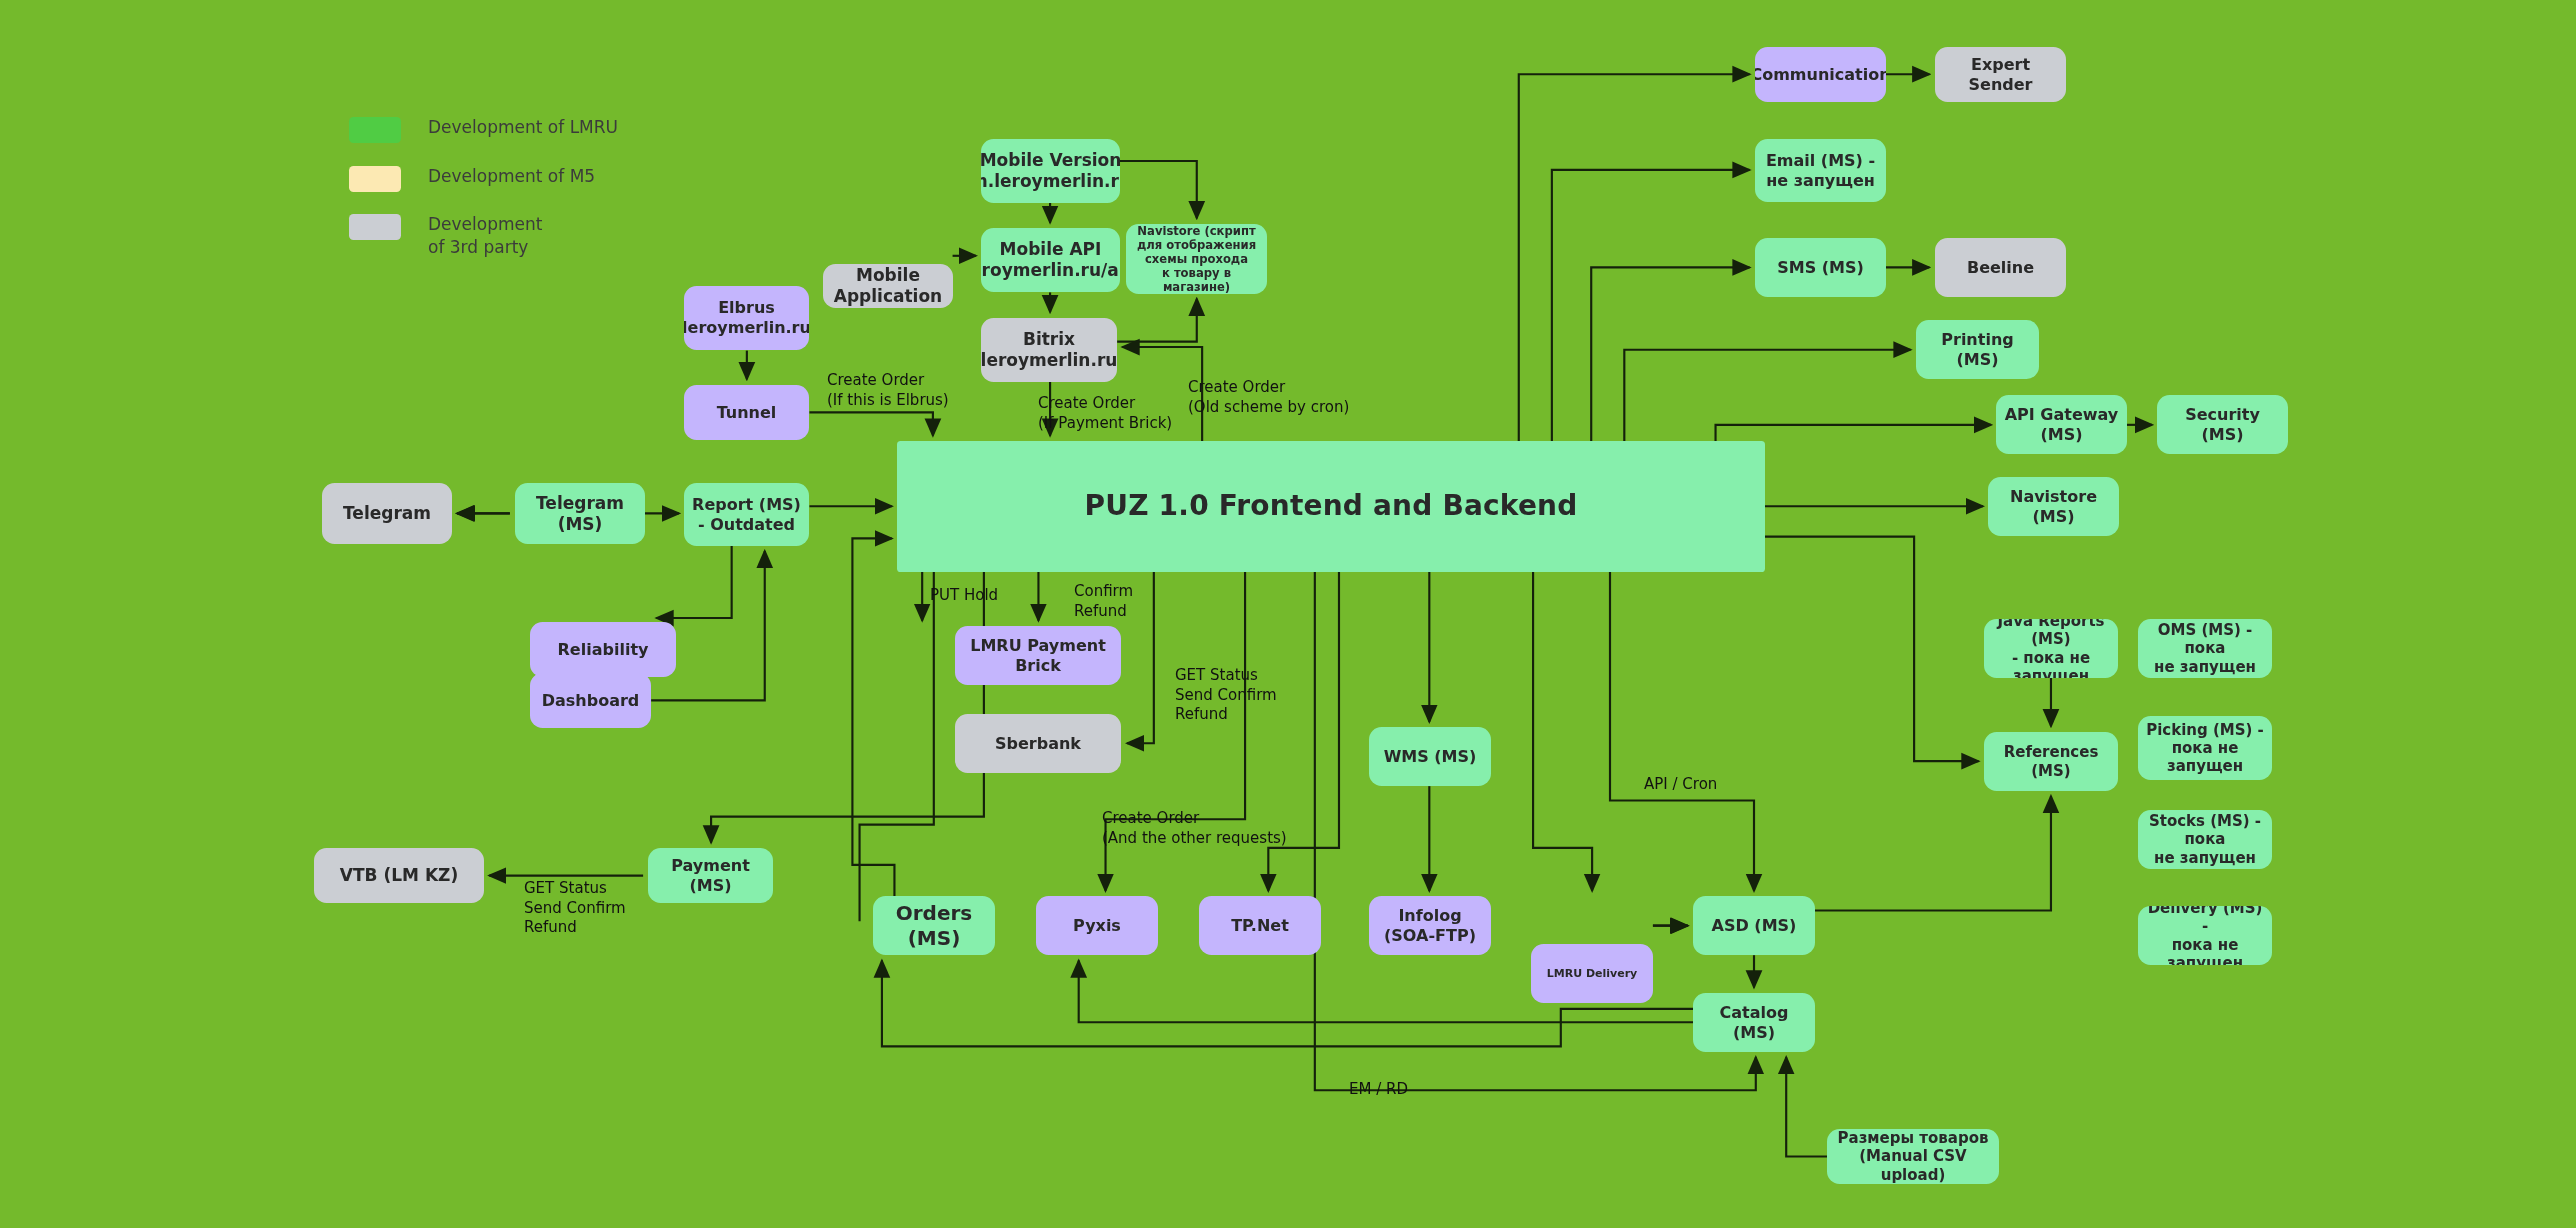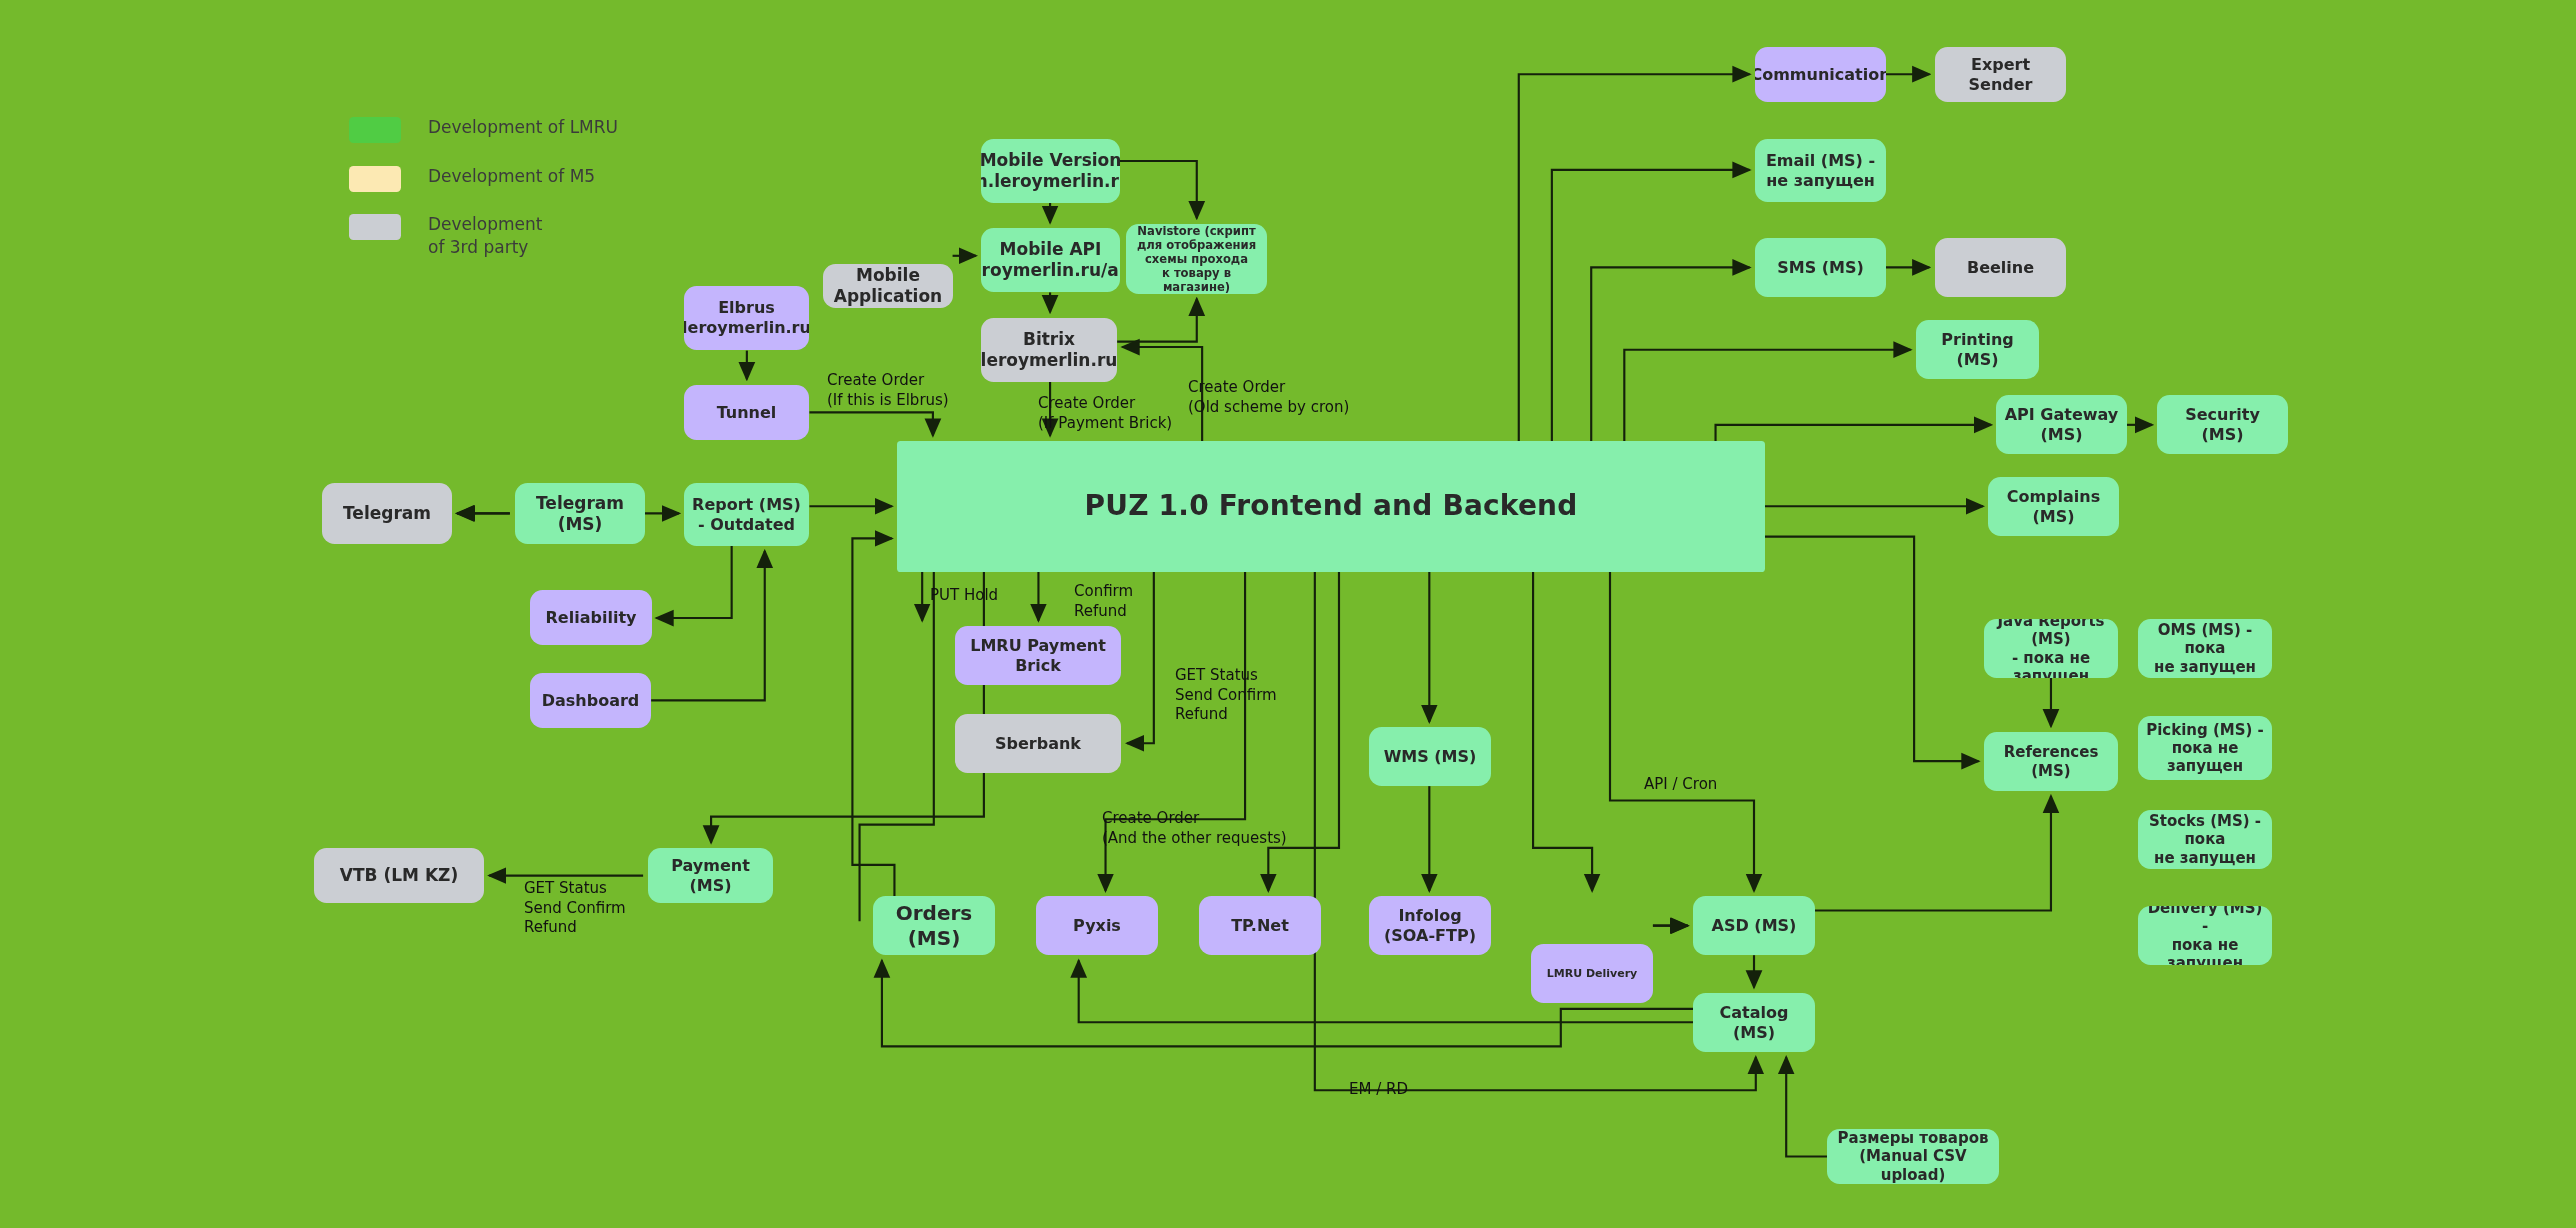--- a/index.html
+++ b/index.html
@@ -232,21 +232,21 @@
 к товару в магазине)</div>
       <div class="node t-third" style="left: 981px; top: 318px; width: 136px; height: 64px; font-size: 17px;">Bitrix
 leroymerlin.ru</div>
       <div class="node t-lmru" style="left: 684px; top: 286px; width: 125px; height: 64px; font-size: 16px;">Elbrus
 leroymerlin.ru</div>
       <div class="node t-lmru" style="left: 684px; top: 385px; width: 125px; height: 55px; font-size: 16px;">Tunnel</div>
       <div class="node t-third" style="left: 322px; top: 483px; width: 130px; height: 61px; font-size: 17px;">Telegram</div>
       <div class="node t-m5" style="left: 515px; top: 483px; width: 130px; height: 61px; font-size: 17px;">Telegram (MS)</div>
       <div class="node t-m5" style="left: 684px; top: 483px; width: 125px; height: 63px; font-size: 16px;">Report (MS)
 - Outdated</div>
-      <div class="node t-lmru" style="left: 530px; top: 590px; width: 122px; height: 55px; font-size: 16px;">Reliability</div>
+      <div class="node t-lmru" style="left: 530px; top: 622px; width: 146px; height: 55px; font-size: 16px;">Reliability</div>
       <div class="node t-lmru" style="left: 530px; top: 673px; width: 121px; height: 55px; font-size: 16px;">Dashboard</div>
       <div class="node t-m5 big" style="left: 897px; top: 441px; width: 868px; height: 131px; font-size: 28px;">PUZ 1.0 Frontend and Backend</div>
       <div class="node t-lmru" style="left: 955px; top: 626px; width: 166px; height: 59px; font-size: 16px;">LMRU Payment Brick</div>
       <div class="node t-third" style="left: 955px; top: 714px; width: 166px; height: 59px; font-size: 16px;">Sberbank</div>
       <div class="node t-m5" style="left: 1369px; top: 727px; width: 122px; height: 59px; font-size: 16px;">WMS (MS)</div>
       <div class="node t-third" style="left: 314px; top: 848px; width: 170px; height: 55px; font-size: 17px;">VTB (LM KZ)</div>
       <div class="node t-m5" style="left: 648px; top: 848px; width: 125px; height: 55px; font-size: 16px;">Payment (MS)</div>
       <div class="node t-m5" style="left: 873px; top: 896px; width: 122px; height: 59px; font-size: 20px;">Orders (MS)</div>
       <div class="node t-lmru" style="left: 1036px; top: 896px; width: 122px; height: 59px; font-size: 16px;">Pyxis</div>
       <div class="node t-lmru" style="left: 1199px; top: 896px; width: 122px; height: 59px; font-size: 16px;">TP.Net</div>
@@ -259,21 +259,21 @@
 (Manual CSV upload)</div>
       <div class="node t-lmru" style="left: 1755px; top: 47px; width: 131px; height: 55px; font-size: 16px;">Communication</div>
       <div class="node t-third" style="left: 1935px; top: 47px; width: 131px; height: 55px; font-size: 16px;">Expert Sender</div>
       <div class="node t-m5" style="left: 1755px; top: 139px; width: 131px; height: 63px; font-size: 16px;">Email (MS) -
 не запущен</div>
       <div class="node t-m5" style="left: 1755px; top: 238px; width: 131px; height: 59px; font-size: 16px;">SMS (MS)</div>
       <div class="node t-third" style="left: 1935px; top: 238px; width: 131px; height: 59px; font-size: 16px;">Beeline</div>
       <div class="node t-m5" style="left: 1916px; top: 320px; width: 123px; height: 59px; font-size: 16px;">Printing (MS)</div>
       <div class="node t-m5" style="left: 1996px; top: 395px; width: 131px; height: 59px; font-size: 16px;">API Gateway (MS)</div>
       <div class="node t-m5" style="left: 2157px; top: 395px; width: 131px; height: 59px; font-size: 16px;">Security (MS)</div>
-      <div class="node t-m5" style="left: 1988px; top: 477px; width: 131px; height: 59px; font-size: 16px;">Complains (MS)</div>
+      <div class="node t-m5" style="left: 1988px; top: 477px; width: 131px; height: 59px; font-size: 16px;">Navistore (MS)</div>
       <div class="node t-m5" style="left: 1984px; top: 619px; width: 134px; height: 59px; font-size: 15px;">Java Reports (MS)
 - пока не запущен</div>
       <div class="node t-m5" style="left: 2138px; top: 619px; width: 134px; height: 59px; font-size: 15px;">OMS (MS) - пока
 не запущен</div>
       <div class="node t-m5" style="left: 1984px; top: 732px; width: 134px; height: 59px; font-size: 15px;">References (MS)</div>
       <div class="node t-m5" style="left: 2138px; top: 716px; width: 134px; height: 64px; font-size: 15px;">Picking (MS) -
 пока не запущен</div>
       <div class="node t-m5" style="left: 2138px; top: 810px; width: 134px; height: 59px; font-size: 15px;">Stocks (MS) - пока
 не запущен</div>
       <div class="node t-m5" style="left: 2138px; top: 906px; width: 134px; height: 59px; font-size: 15px;">Delivery (MS) -

